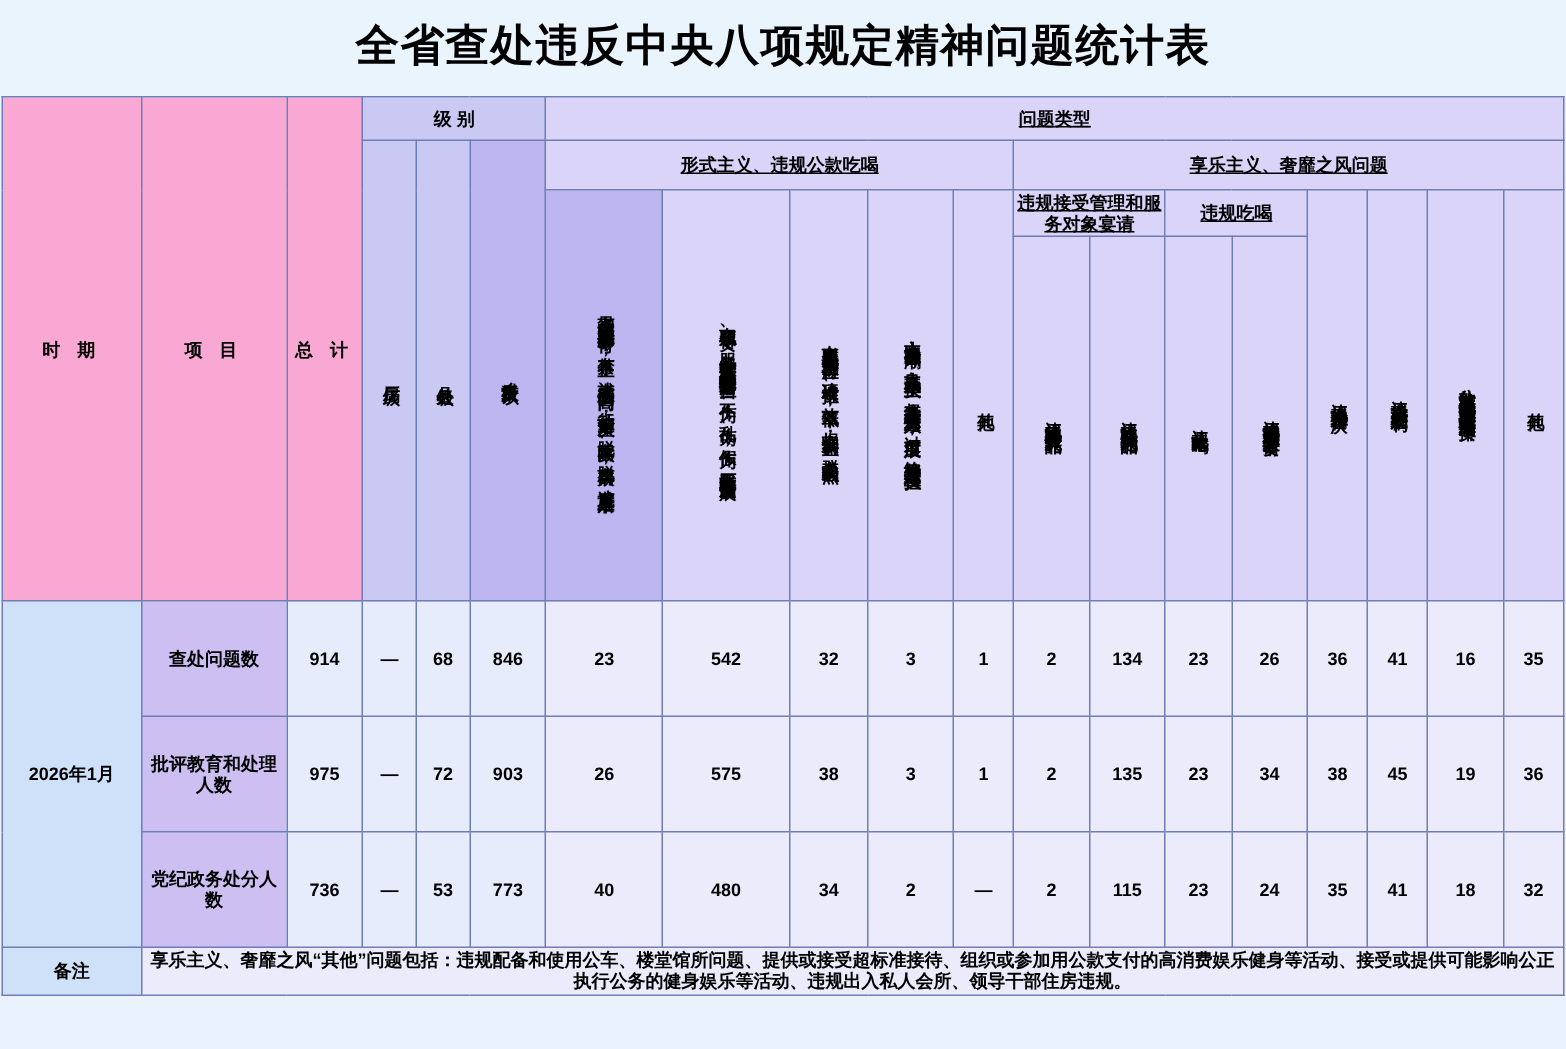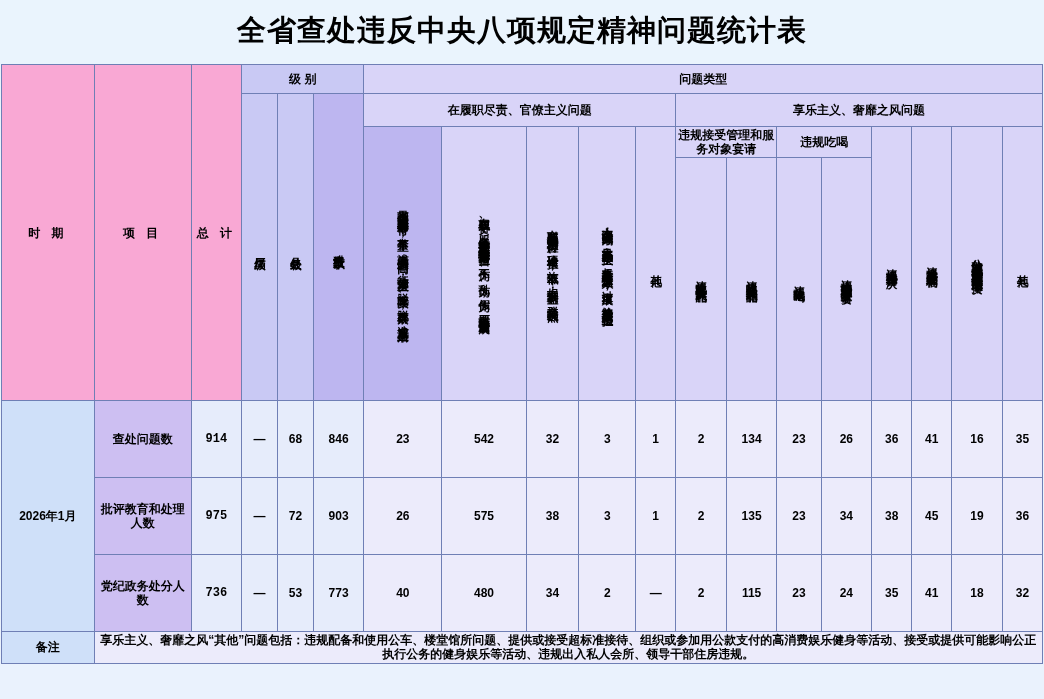--- a/index.html
+++ b/index.html
@@ -52,20 +52,21 @@
   }
   .hdr-mid {
     background: #c9c9f4;
     margin-top: 48px;
   }
   .hdr-purple {
     background: #bdb6f0;
   }
   .hdr-lav {
     background: #d9d4f8;
+    text-decoration: underline;
   }
   .vert {
     writing-mode: vertical-rl;
     text-orientation: upright;
     letter-spacing: 1px;
     margin: 0 auto;
     line-height: 1.25;
     white-space: normal;
     max-height: 238px;
     font-size: 11.5px;
@@ -96,21 +97,20 @@
     background: #cfe0f9;
     font-size: 14px;
   }
   .cell-item {
     background: #cdbff2;
     font-size: 13px;
   }
   .cell-total {
     background: #e6ecfb;
     font-size: 14px;
-    font-family: Liberation Mono, monospace;
   }
   .cell-lvl {
     background: #e6ecfb;
     font-size: 14px;
   }
   .cell-num {
     background: #ecebfb;
     font-size: 14px;
   }
   .data-row td {
@@ -183,21 +183,21 @@
       <tr class="thead-row2">
         <td class="hdr-mid" rowspan="3">
           <span class="vert-small">厅局级</span>
         </td>
         <td class="hdr-mid" rowspan="3">
           <span class="vert-small">县处级</span>
         </td>
         <td class="hdr-purple" rowspan="3">
           <span class="vert-small">乡科级及以下</span>
         </td>
-        <td class="hdr-lav" colspan="5">在履职尽责、官僚主义问题</td>
+        <td class="hdr-lav" colspan="5">形式主义、违规公款吃喝</td>
         <td class="hdr-lav" colspan="8">享乐主义、奢靡之风问题</td>
       </tr>
 
       <tr class="thead-row3">
         <td class="hdr-purple" rowspan="2">
           <span class="vert">贯彻党中央重大决策部署有令不行、有禁不止，或者表态多调门高、行动少落实差，脱离实际、脱离群众，造成严重后果</span>
         </td>
         <td class="hdr-lav" rowspan="2">
           <span class="vert">在履职尽责、服务经济社会发展和生态环境保护方面不担当、不作为、乱作为、假作为，严重影响高质量发展</span>
         </td>

